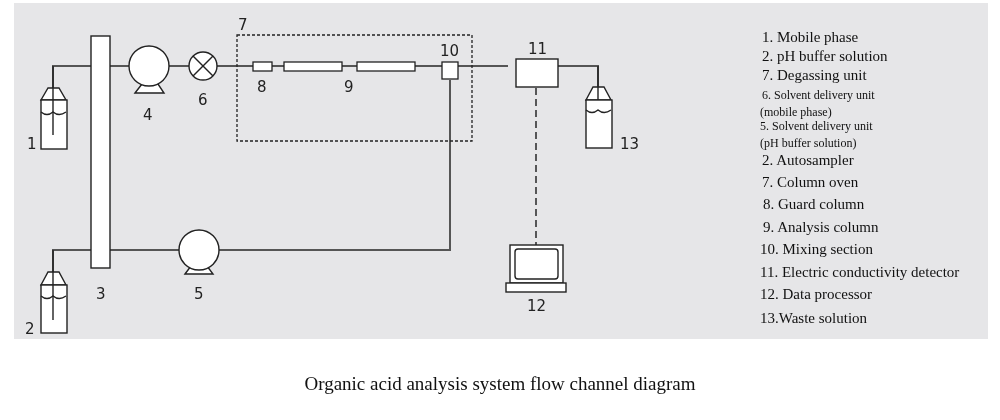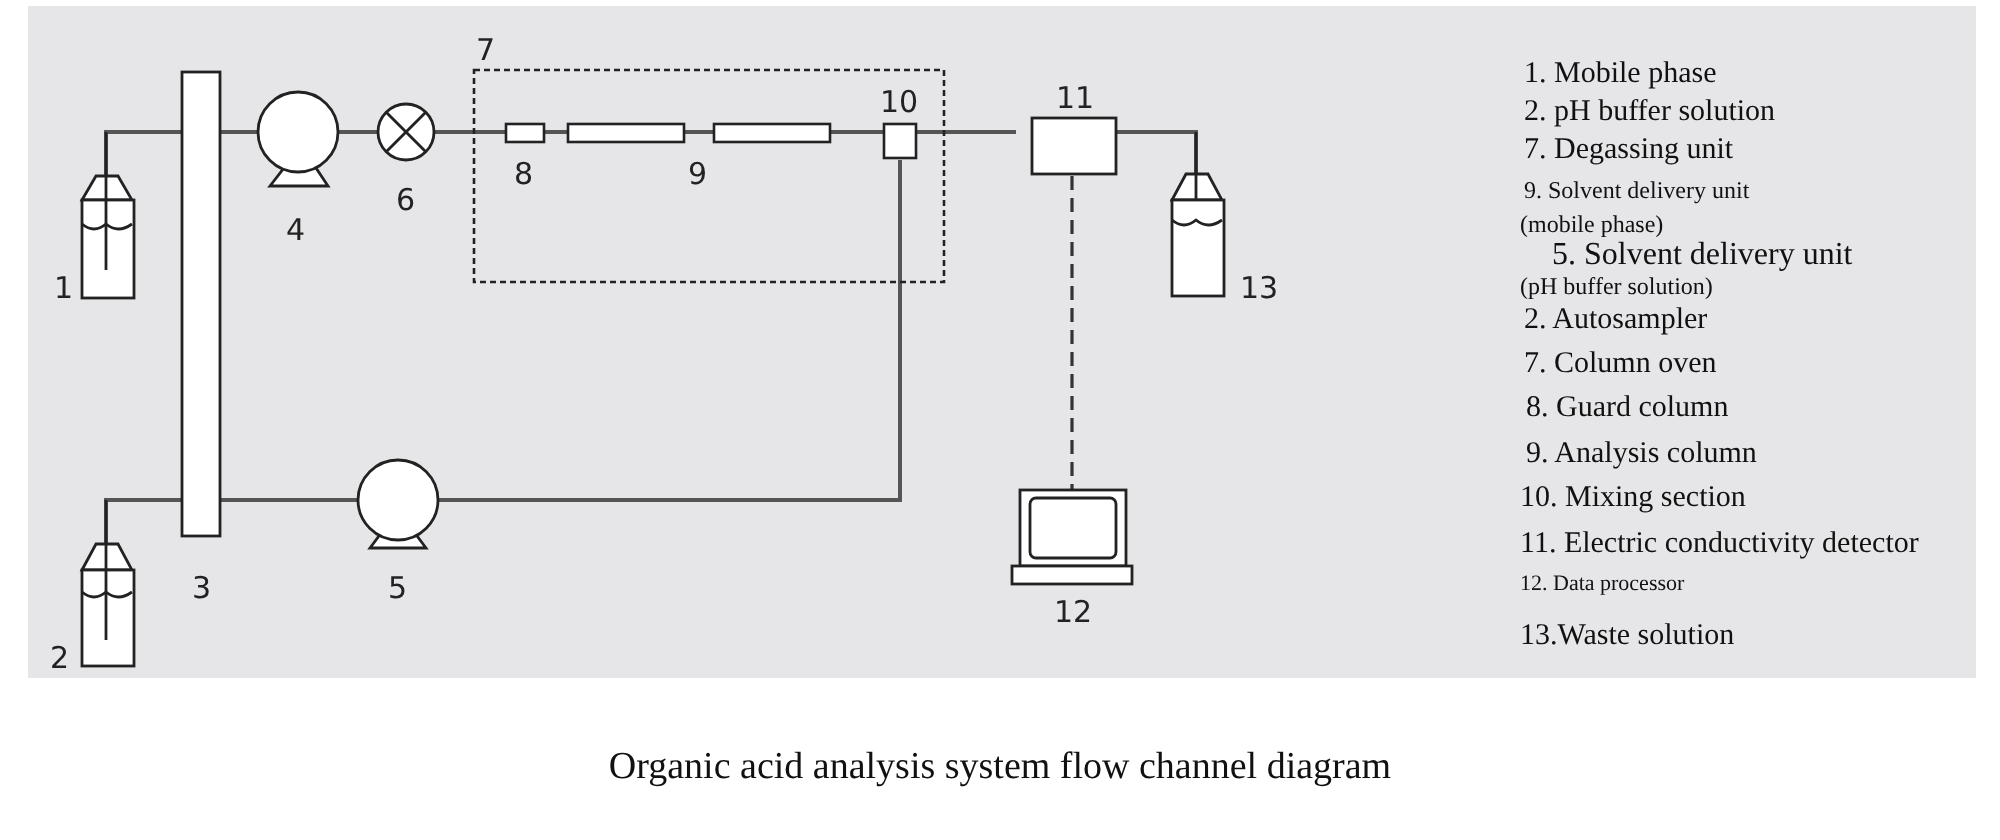--- a/index.html
+++ b/index.html
@@ -93,27 +93,27 @@
   <text class="num" x="440" y="56">10</text>
   <text class="num" x="528" y="54">11</text>
   <text class="num" x="527" y="311">12</text>
   <text class="num" x="620" y="149">13</text>
 </svg>
 
 <div class="legend">
   <div style="font-size:15px;position:absolute;top:0;left:2px;">1. Mobile phase</div>
   <div style="font-size:15px;position:absolute;top:19px;left:2px;">2. pH buffer solution</div>
   <div style="font-size:15px;position:absolute;top:38px;left:2px;">7. Degassing unit</div>
-  <div style="font-size:12px;position:absolute;top:59px;left:2px;">9. Solvent delivery unit</div>
+  <div style="font-size:12px;position:absolute;top:59px;left:2px;">6. Solvent delivery unit</div>
   <div style="font-size:12px;position:absolute;top:76px;left:0;font-family:Liberation Serif, serif;">(mobile phase)</div>
-  <div style="font-size:16px;position:absolute;top:90px;left:16px;">5. Solvent delivery unit</div>
+  <div style="font-size:12px;position:absolute;top:90px;left:0;">5. Solvent delivery unit</div>
   <div style="font-size:12px;position:absolute;top:107px;left:0;">(pH buffer solution)</div>
   <div style="font-size:15px;position:absolute;top:123px;left:2px;">2. Autosampler</div>
   <div style="font-size:15px;position:absolute;top:145px;left:2px;">7. Column oven</div>
   <div style="font-size:15px;position:absolute;top:167px;left:3px;">8. Guard column</div>
   <div style="font-size:15px;position:absolute;top:190px;left:3px;">9. Analysis column</div>
   <div style="font-size:15px;position:absolute;top:212px;left:0;">10. Mixing section</div>
   <div style="font-size:15px;position:absolute;top:235px;left:0;">11. Electric conductivity detector</div>
-  <div style="font-size:11px;position:absolute;top:257px;left:0;">12. Data processor</div>
+  <div style="font-size:15px;position:absolute;top:257px;left:0;">12. Data processor</div>
   <div style="font-size:15px;position:absolute;top:281px;left:0;">13.Waste solution</div>
 </div>
 
 <div class="caption">Organic acid analysis system flow channel diagram</div>
 
 </body></html>

